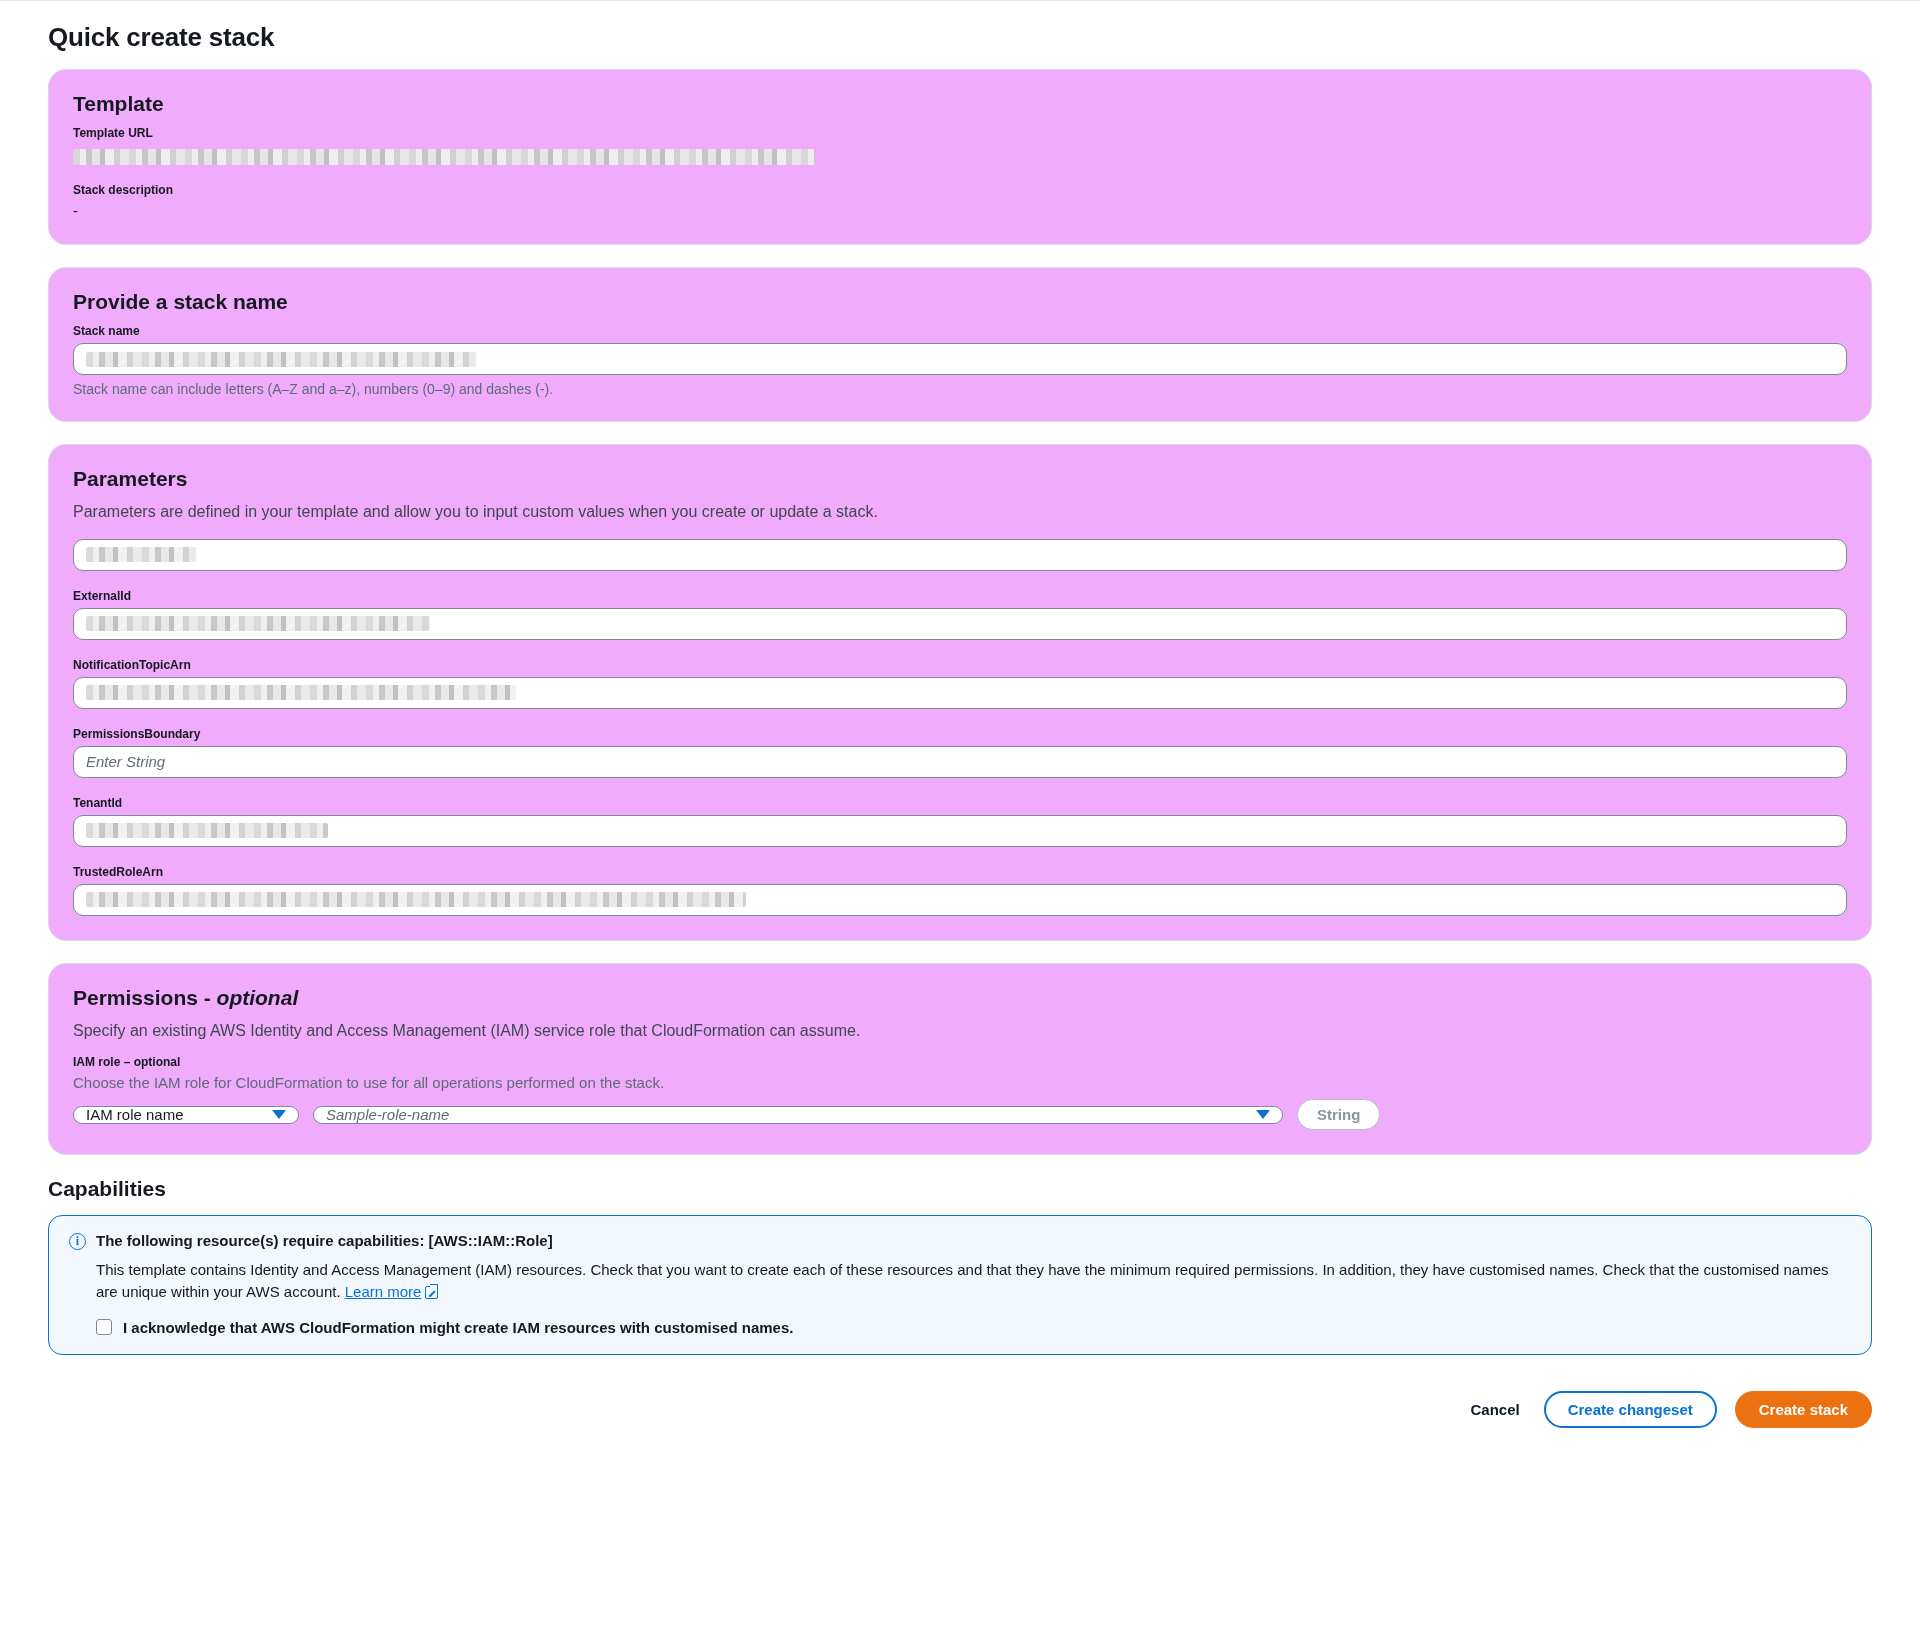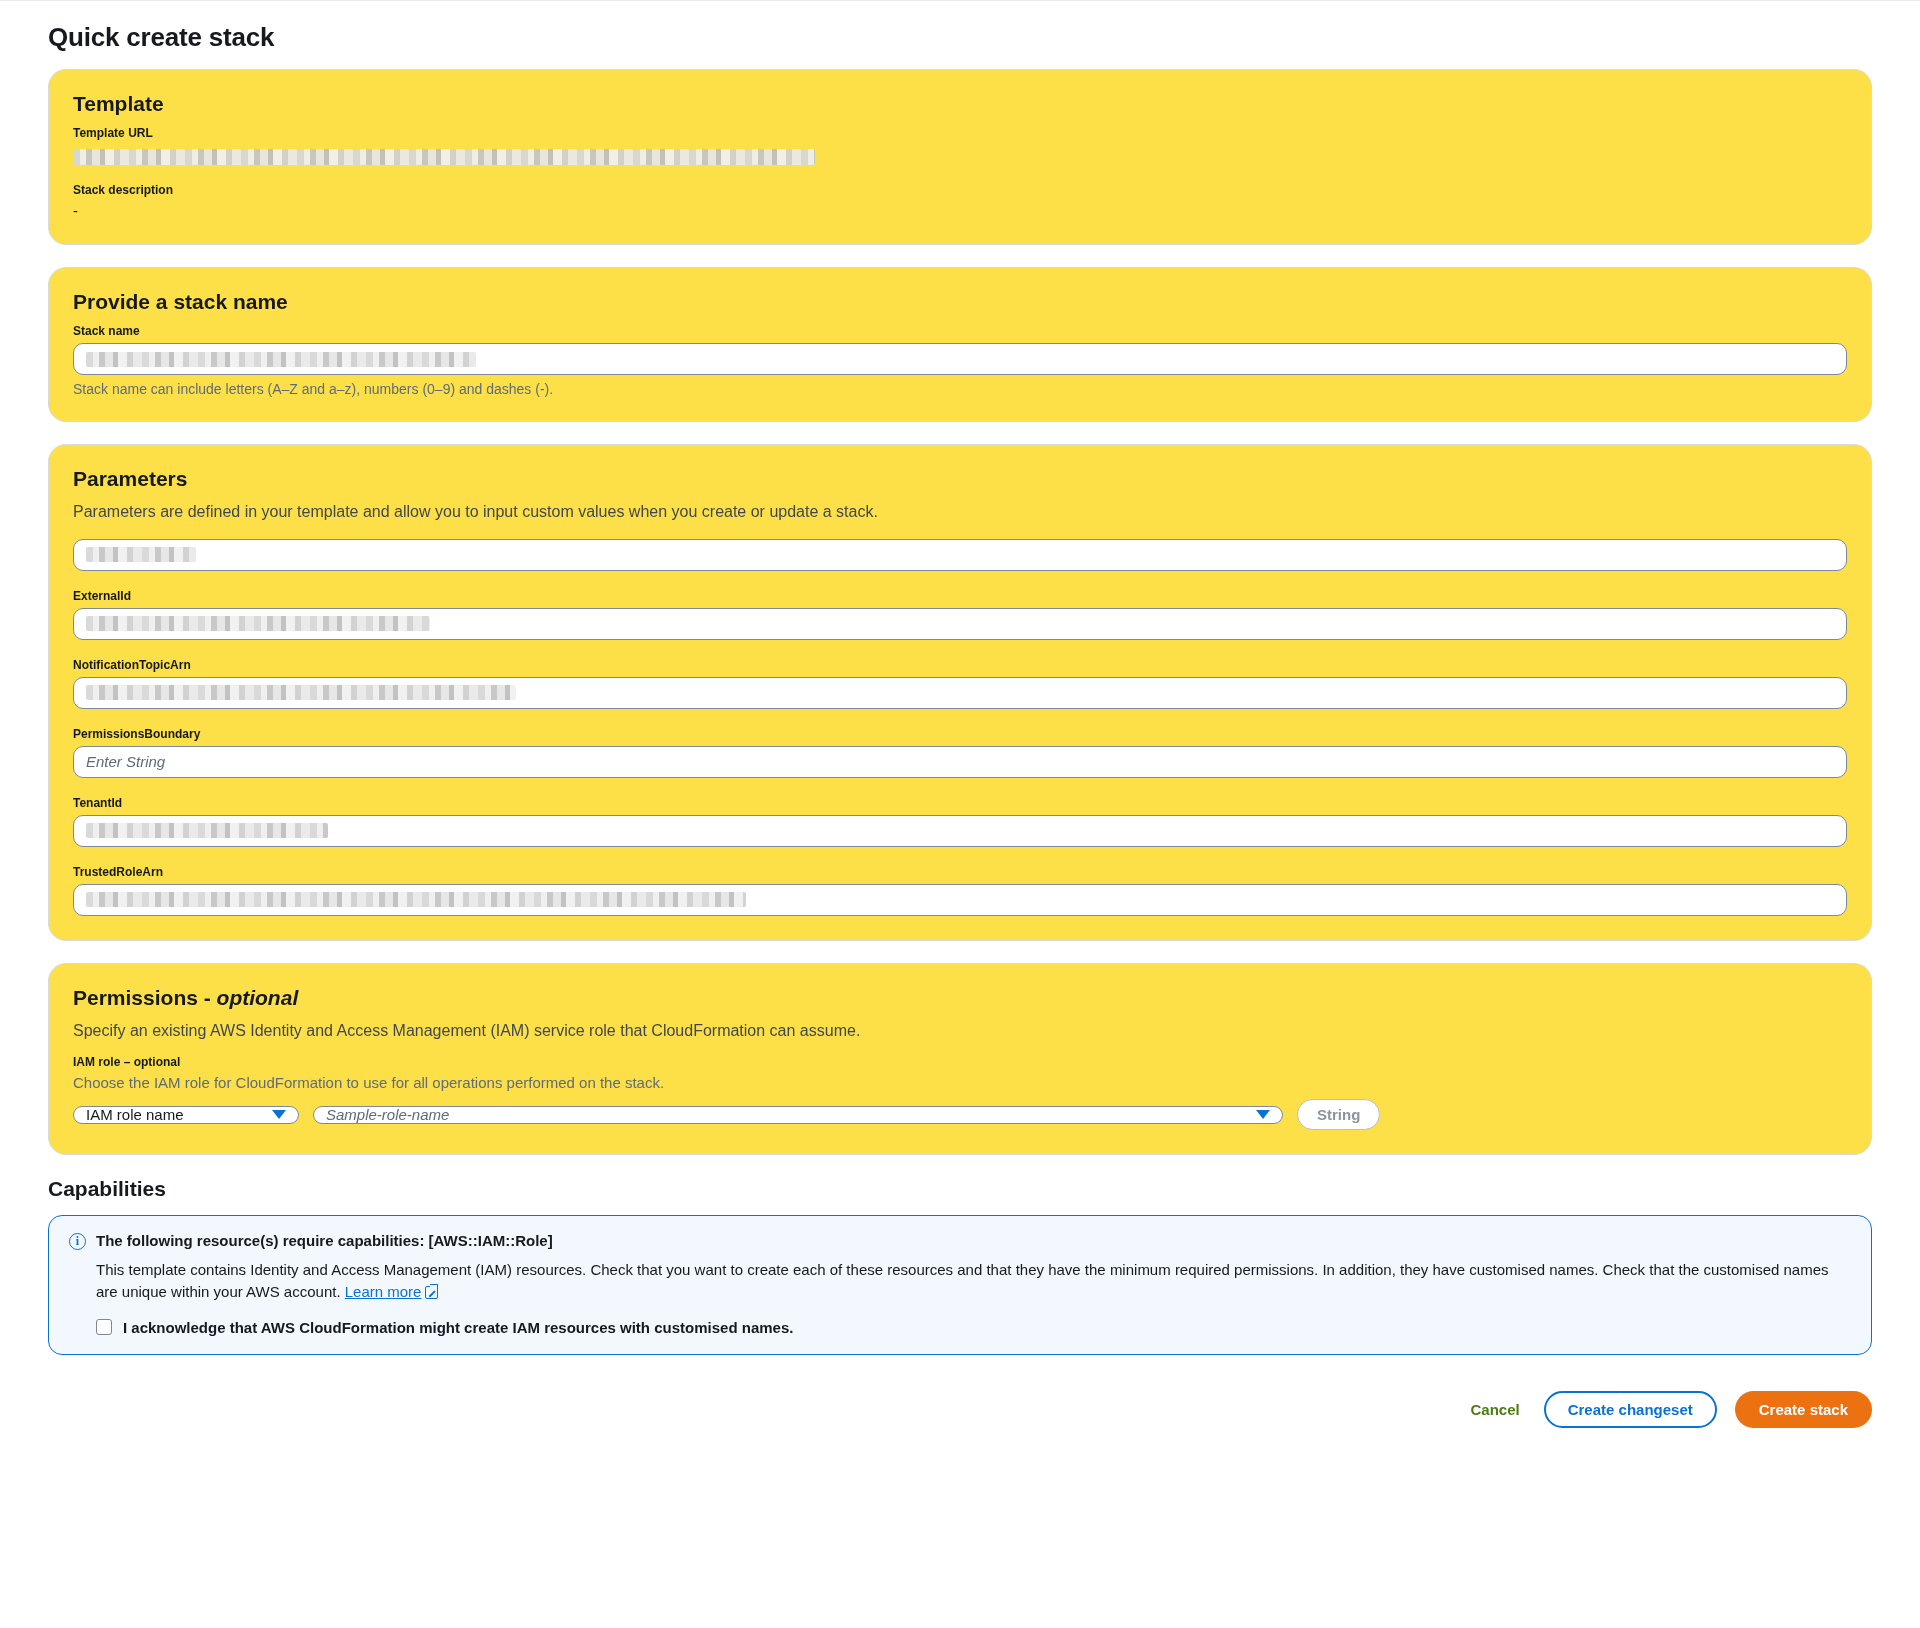--- a/index.html
+++ b/index.html
@@ -26,21 +26,21 @@
     font-weight: bold;
     letter-spacing: -0.2px;
     color: #16191f;
     margin: 22px 0 16px 0;
     padding-left: 0;
   }
 
   .card {
     border: 1px solid #d5dbdb;
     border-radius: 18px;
-    background: #fde047;
+    background: #f0abfc;
     margin-bottom: 22px;
     padding: 22px 24px 24px 24px;
   }
 
   .card-title {
     font-size: 21px;
     font-weight: bold;
     color: #16191f;
     margin: 0 0 10px 0;
   }
@@ -266,21 +266,21 @@
 
   
   .footer {
     display: flex;
     justify-content: flex-end;
     align-items: center;
     gap: 18px;
     padding: 10px 0 26px 0;
   }
   .btn-link {
-    color: #4d7c0f;
+    color: #0f172a;
     font-size: 15px;
     font-weight: bold;
     background: none;
     border: none;
     cursor: pointer;
     padding: 8px 6px;
   }
   .btn-secondary {
     border: 2px solid #0972d3;
     color: #0972d3;

